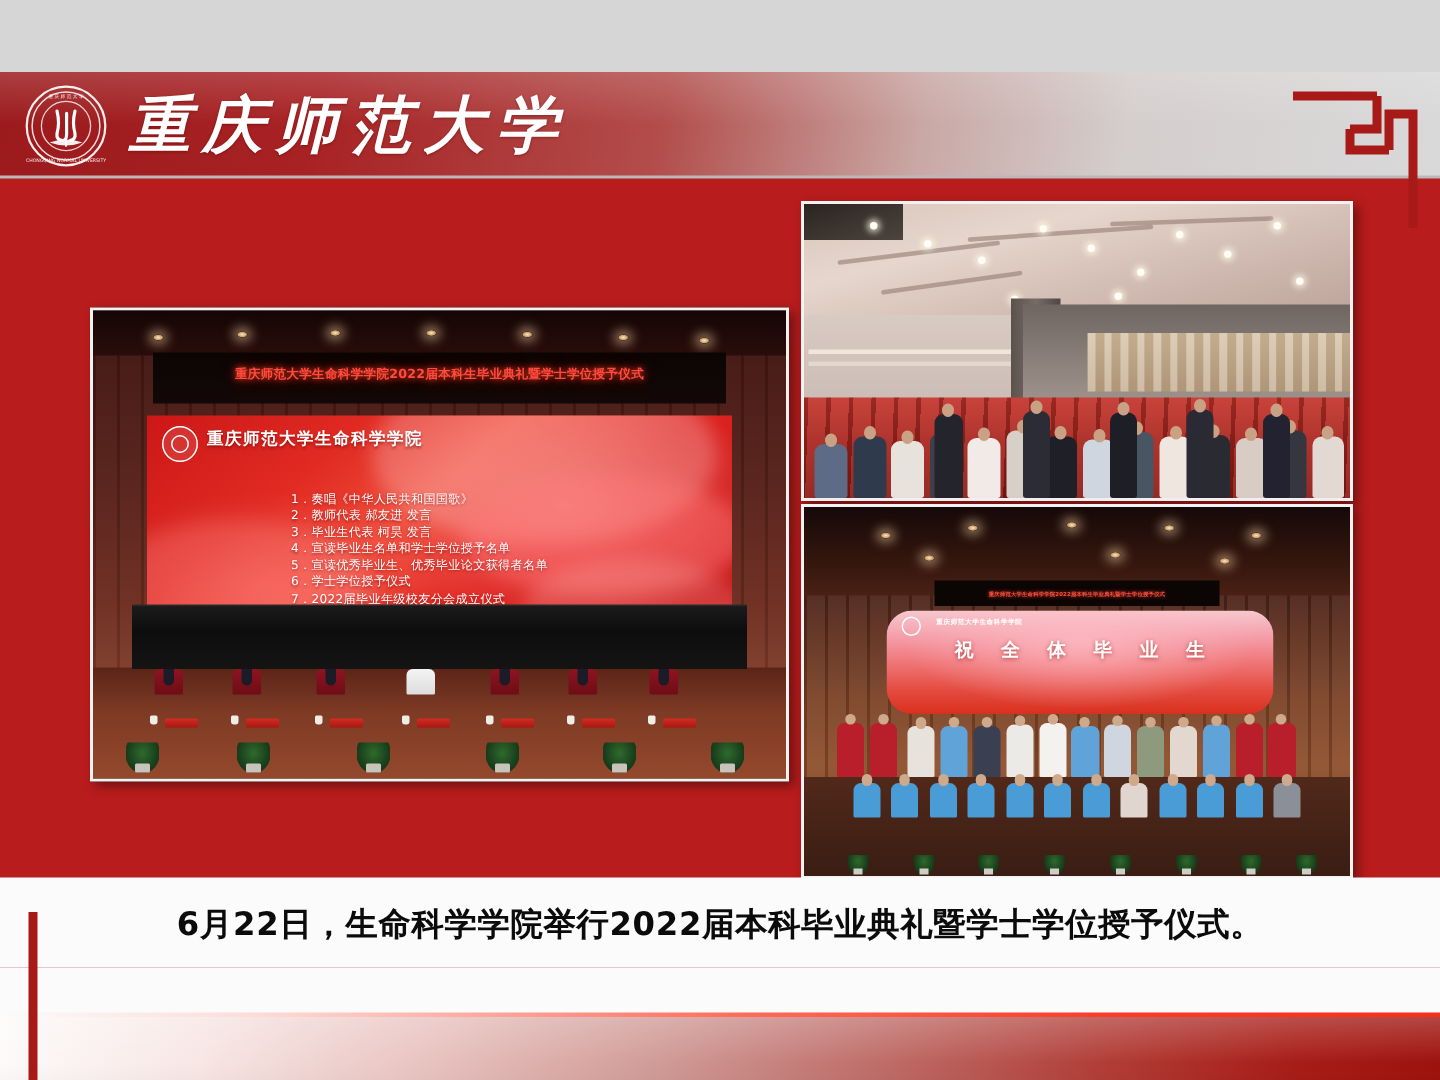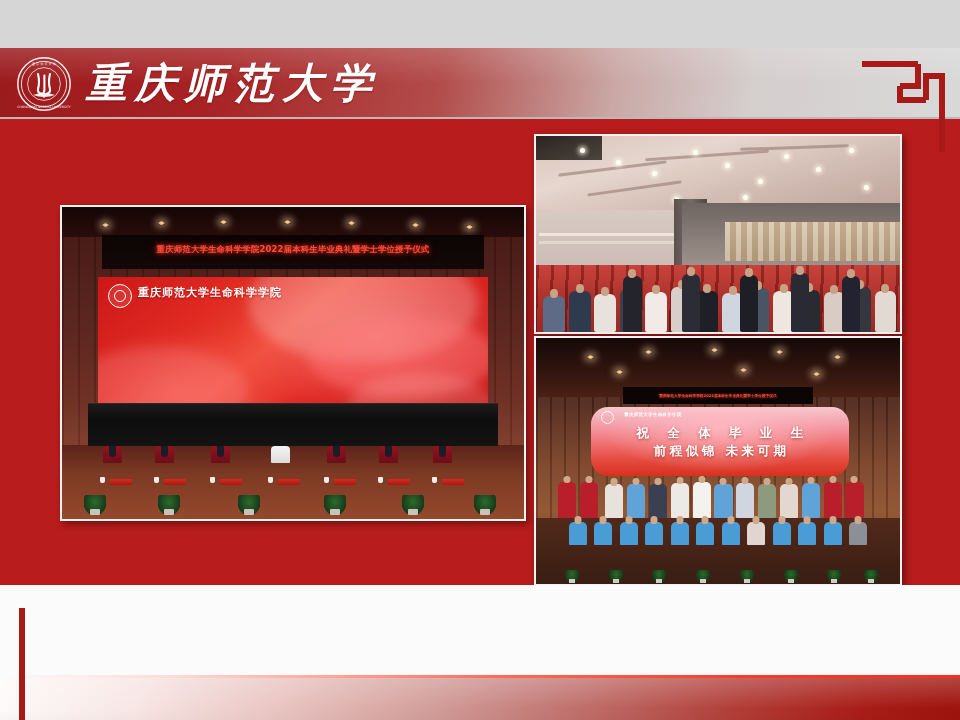--- a/index.html
+++ b/index.html
@@ -282,20 +282,31 @@
 
     <div class="screen">
       <div class="silk" style="left:150px;top:-34px;width:230px;height:120px;background:rgba(255,255,255,.22)"></div>
       <div class="silk" style="left:210px;top:40px;width:190px;height:80px;background:rgba(255,120,120,.45)"></div>
       <div class="silk" style="left:-30px;top:70px;width:180px;height:90px;background:rgba(255,160,160,.22)"></div>
       <div class="silk" style="left:250px;top:96px;width:150px;height:70px;background:rgba(255,200,200,.22)"></div>
 
       <div class="scr-logo"></div>
       <div class="scr-org">重庆师范大学生命科学学院</div>
 
+      <ul class="agenda">
+        <li>1．奏唱《中华人民共和国国歌》</li>
+        <li>2．教师代表  郝友进  发言</li>
+        <li>3．毕业生代表  柯昊  发言</li>
+        <li>4．宣读毕业生名单和学士学位授予名单</li>
+        <li>5．宣读优秀毕业生、优秀毕业论文获得者名单</li>
+        <li>6．学士学位授予仪式</li>
+        <li>7．2022届毕业年级校友分会成立仪式</li>
+        <li>8．院领导寄语毕业生</li>
+        <li>9．唱《重庆师范大学校歌》</li>
+      </ul>
     </div>
 
     <div class="floor"></div>
 
     <div class="person" style="left:44px;bottom:84px">
       <div class="p-cap"></div>
         <div class="p-head"></div>
         <div class="p-body p-gown"></div>
       </div>
     <div class="person" style="left:96px;bottom:84px">
@@ -414,21 +425,20 @@
     <div class="ceil-light" style="left:76%;top:14%"></div>
 
     <div class="g-led">
       <div class="g-led-text">重庆师范大学生命科学学院2022届本科生毕业典礼暨学士学位授予仪式</div>
     </div>
 
     <div class="g-screen">
       <div class="g-scr-logo"></div>
       <div class="g-scr-org">重庆师范大学生命科学学院</div>
       <div class="g-line1">祝 全 体 毕 业 生</div>
-      <div class="g-line2">前程似锦  未来可期</div>
     </div>
 
     <div class="g-stage"></div>
 
     <div class="g-row" style="left:0;bottom:27%;width:100%;height:46px">
       <div class="gp" style="left:6%;width:5%;height:78%;background:#b81f2a"></div>
       <div class="gp" style="left:12%;width:5%;height:78%;background:#b81f2a"></div>
       <div class="gp" style="left:19%;width:5%;height:72%;background:#e8e2dc"></div>
       <div class="gp" style="left:25%;width:5%;height:74%;background:#5fa3d8"></div>
       <div class="gp" style="left:31%;width:5%;height:74%;background:#3a3f52"></div>
@@ -462,20 +472,21 @@
     <div class="g-plant" style="left:20%"></div>
     <div class="g-plant" style="left:32%"></div>
     <div class="g-plant" style="left:44%"></div>
     <div class="g-plant" style="left:56%"></div>
     <div class="g-plant" style="left:68%"></div>
     <div class="g-plant" style="left:80%"></div>
     <div class="g-plant" style="left:90%"></div>
   </div>
 
   <div class="caption-band"></div>
+  <div class="caption">6月22日，生命科学学院举行2022届本科毕业典礼暨学士学位授予仪式。</div>
 
   <div class="footer-white"></div>
   <div class="footer-hairline"></div>
   <div class="footer-grad"></div>
   <div class="footer-shade"></div>
   <div class="bottom-edge"></div>
 
   <div class="corner corner-bl">
     <svg width="98" height="150" viewBox="0 0 98 150" aria-hidden="true">
       <g fill="none" stroke="#a81a17" stroke-width="6">

